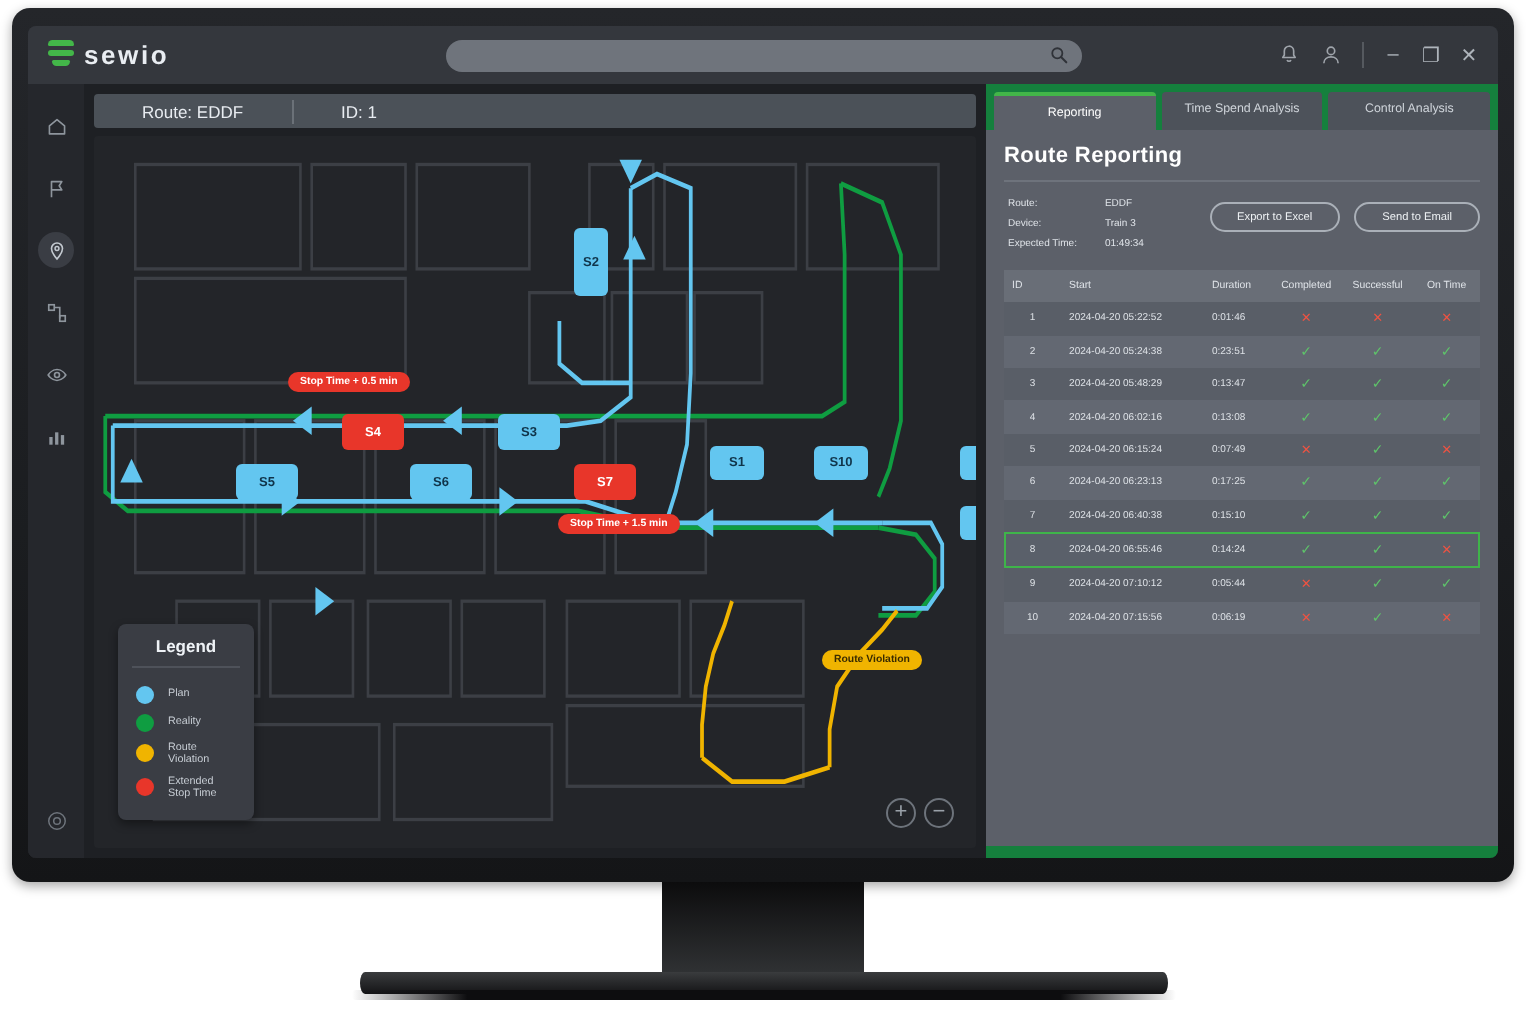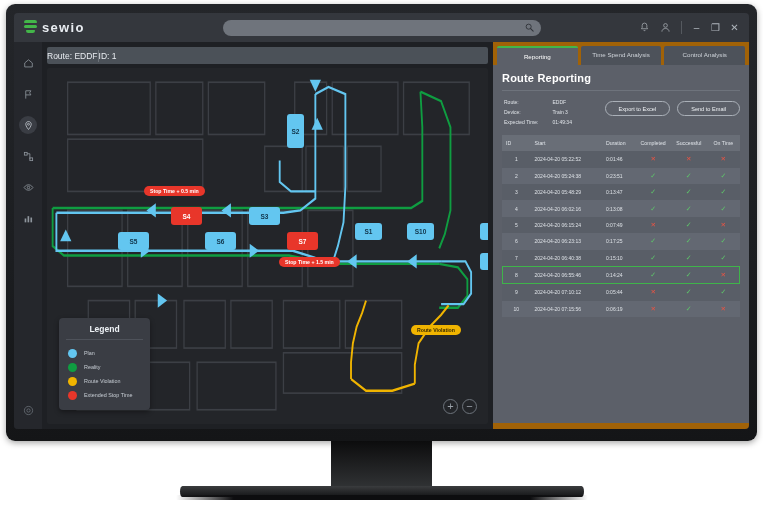--- a/index.html
+++ b/index.html
@@ -80,21 +80,21 @@
   .sb-item.active{ background:#3a3d44; }
   .sb-item svg{ width:11px; height:11px; }
   .sb-bottom{ position:absolute; bottom:10px; }
 
   
   .maincol{ flex:1; display:flex; flex-direction:column; min-width:0; padding:5px 5px 5px 5px; gap:4px;}
   .routebar{
     height:17px; flex:0 0 17px; background:#4b5158; border-radius:2px;
     display:flex; align-items:center; color:#e8ecf1; font-size:8.5px;
   }
-  .routebar .seg{ padding:0 0; }
+  .routebar .seg{ padding:0 24px; }
   .routebar .sep{ width:1px; height:12px; background:#6b7178; }
 
   .mapwrap{
     flex:1; position:relative; background:#232529; border-radius:2px; overflow:hidden;
   }
   .mapwrap svg.floor{ position:absolute; inset:0; width:100%; height:100%; }
 
   .node{
     position:absolute; border-radius:3px; display:flex; align-items:center; justify-content:center;
     font-size:6.5px; color:#10344a; font-weight:600;
@@ -103,37 +103,37 @@
   .node.red{ background:#e8362a; color:#fff; }
 
   .pill{
     position:absolute; border-radius:8px; padding:2px 6px;
     font-size:5.2px; color:#fff; white-space:nowrap; font-weight:600;
   }
   .pill.red{ background:#e8362a; }
   .pill.yellow{ background:#f0b400; color:#3a2c00; }
 
   .legend{
-    position:absolute; left:12px; bottom:14px; width:91px;
+    position:absolute; left:12px; bottom:14px; width:68px;
     background:#3a3d44; border-radius:4px; padding:6px 0 8px 0;
     box-shadow:0 2px 5px rgba(0,0,0,.4);
   }
   .legend h4{ text-align:center; color:#eef2f6; font-size:8.5px; font-weight:700; margin-bottom:5px;}
   .legend .hr{ height:1px; background:#4e525a; margin:0 7px 6px 7px; }
   .legend .row{ display:flex; align-items:center; gap:7px; padding:2.5px 9px; }
   .legend .dot{ width:9px; height:9px; border-radius:50%; flex:0 0 9px;}
   .legend .lbl{ color:#c6ccd3; font-size:5.4px; }
 
   .zoomctl{ position:absolute; right:11px; bottom:10px; display:flex; gap:4px; }
   .zbtn{ width:15px; height:15px; border:1px solid #6d737b; border-radius:50%;
     color:#9aa1a9; font-size:11px; display:flex; align-items:center; justify-content:center; line-height:1;}
 
   
   .rightpanel{
-    width:256px; flex:0 0 256px; background:#a16207; display:flex; flex-direction:column;
+    width:256px; flex:0 0 256px; background:#15803d; display:flex; flex-direction:column;
     padding-bottom:6px;
   }
   .tabs{ display:flex; gap:3px; padding:4px 4px 0 4px; }
   .tab{
     flex:1; text-align:center; font-size:6.2px; color:#cfd4da; padding:5px 0 5px 0;
     background:#4d525a; border-radius:2px 2px 0 0;
   }
   .tab.active{ background:#5c6069; color:#ffffff; border-top:2px solid #43b649; }
   .panelbody{ flex:1; background:#5c6069; padding:7px 9px 0 9px; display:flex; flex-direction:column; min-height:0;}
   .panel-title{ color:#fff; font-size:11px; font-weight:700; letter-spacing:.2px;}

